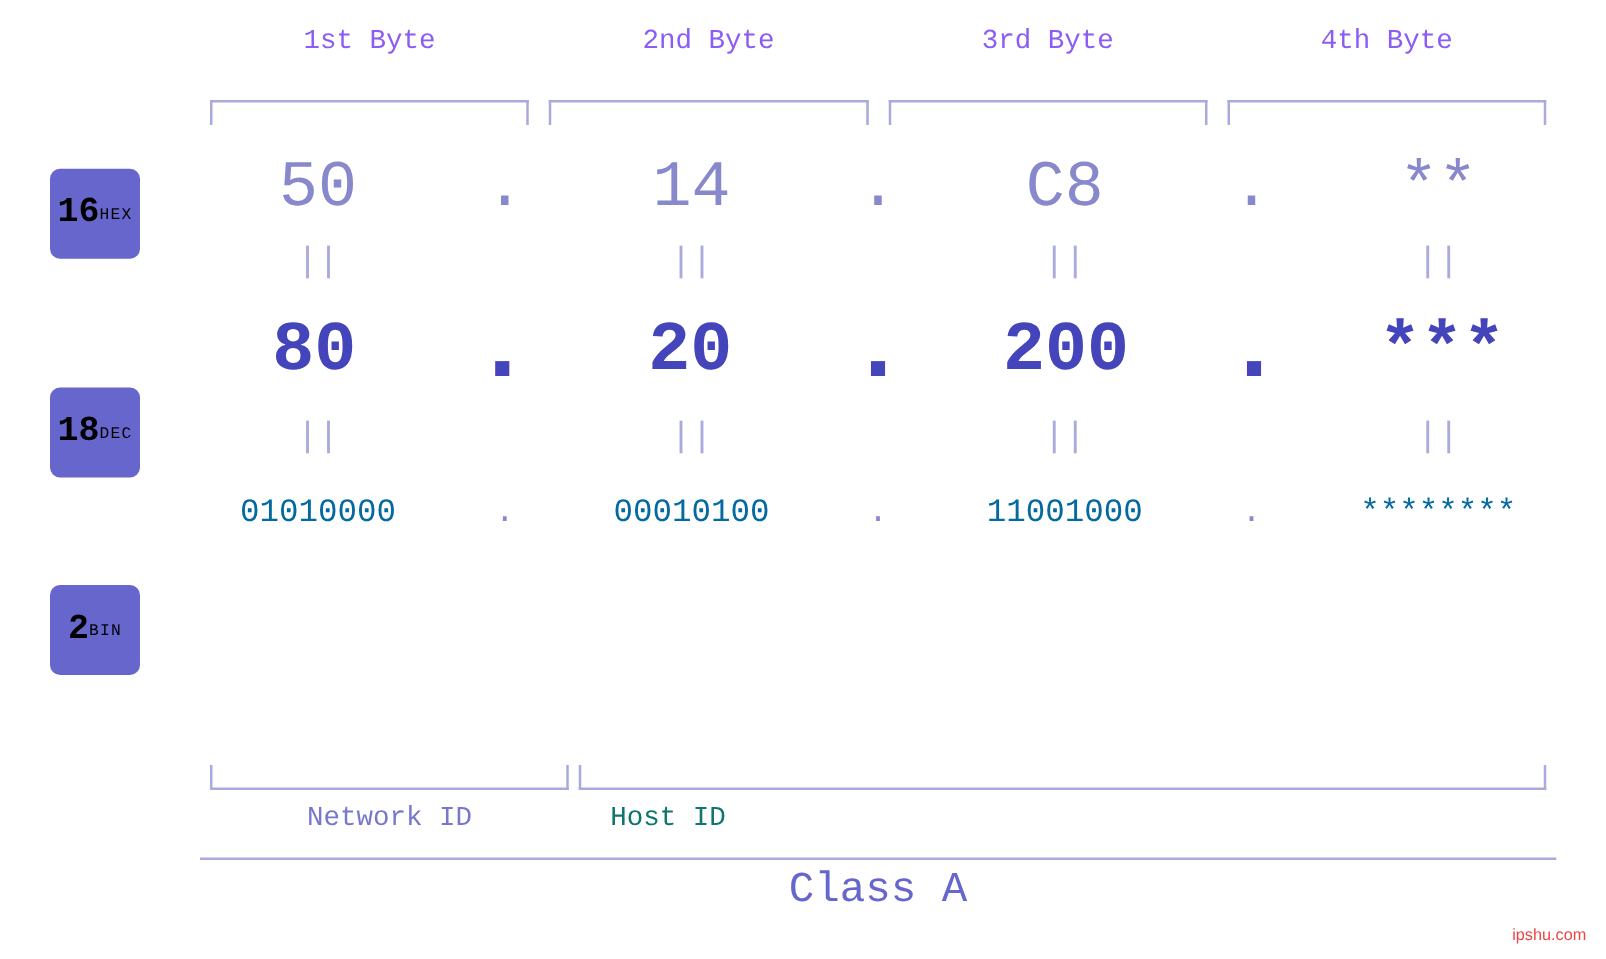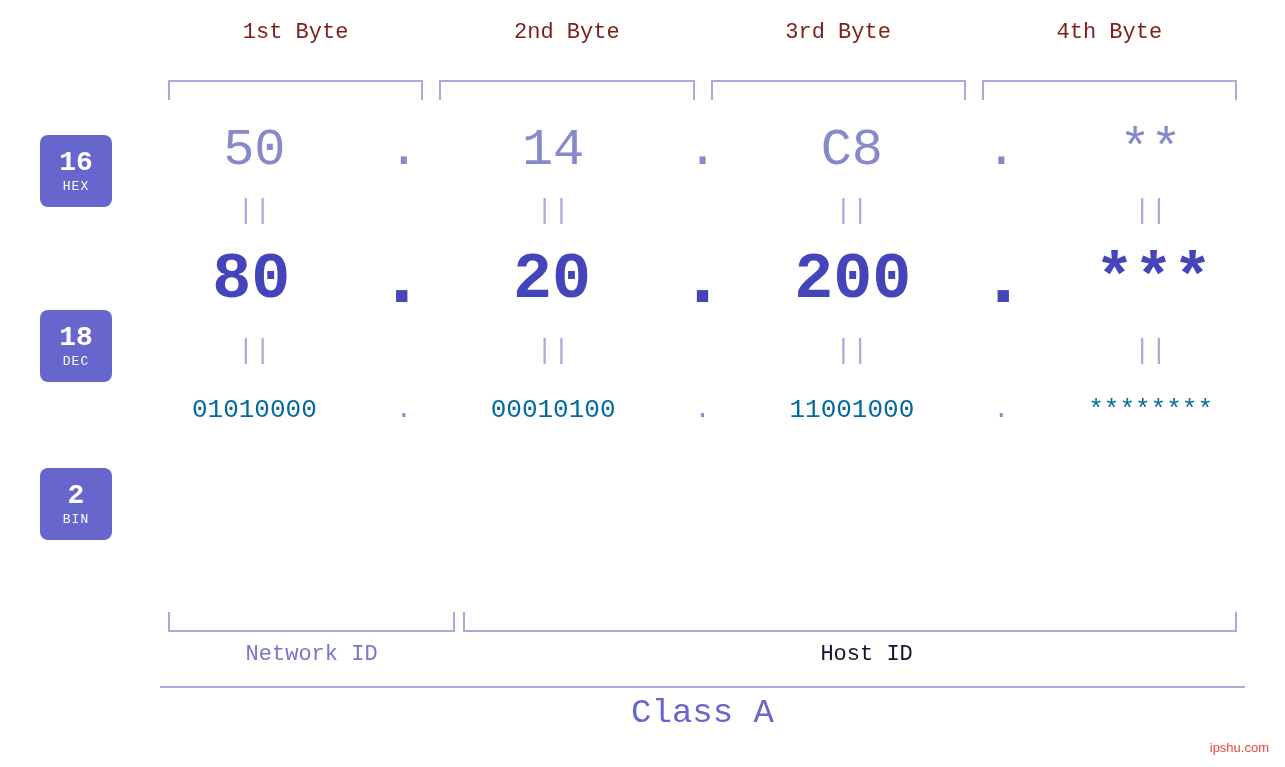--- a/index.html
+++ b/index.html
@@ -25,36 +25,36 @@
       display: flex;
       position: absolute;
       top: 20px;
       left: 160px;
       right: 40px;
     }
 
     .byte-header {
       flex: 1;
       text-align: center;
-      color: #7f1d1d;
+      color: #8b5cf6;
       font-size: 22px;
       font-family: 'Courier New', Courier, monospace;
       font-weight: normal;
     }
 
     .badge {
       width: 72px;
       height: 72px;
       background: #6666cc;
       border-radius: 8px;
       display: flex;
-      flex-direction: column;
+      flex-direction: row;
       align-items: center;
       justify-content: center;
-      color: #ffffff;
+      color: #000000;
       margin-bottom: 0;
     }
 
     .badge-num {
       font-size: 28px;
       font-weight: bold;
       line-height: 1.1;
     }
 
     .badge-label {
@@ -131,21 +131,21 @@
       font-size: 52px;
       color: #8888cc;
     }
 
     .hex-dot {
       font-size: 52px;
       color: #8888cc;
     }
 
     .dec-value {
-      font-size: 65px;
+      font-size: 56px;
       color: #4444bb;
       font-weight: bold;
     }
 
     .dec-dot {
       font-size: 80px;
       color: #4444bb;
       font-weight: bold;
     }
 
@@ -206,22 +206,22 @@
       width: calc(25% + 16px);
       text-align: center;
       color: #7777cc;
       font-size: 22px;
       font-family: 'Courier New', Courier, monospace;
       margin: 0 8px 0 8px;
     }
 
     .host-id-label {
       flex: 1;
-      text-align: center;
-      color: #0f172a;
+      text-align: left;
+      color: #0f766e;
       font-size: 22px;
       font-family: 'Courier New', Courier, monospace;
     }
 
     
     .class-line-container {
       position: absolute;
       bottom: 35px;
       left: 160px;
       right: 40px;

